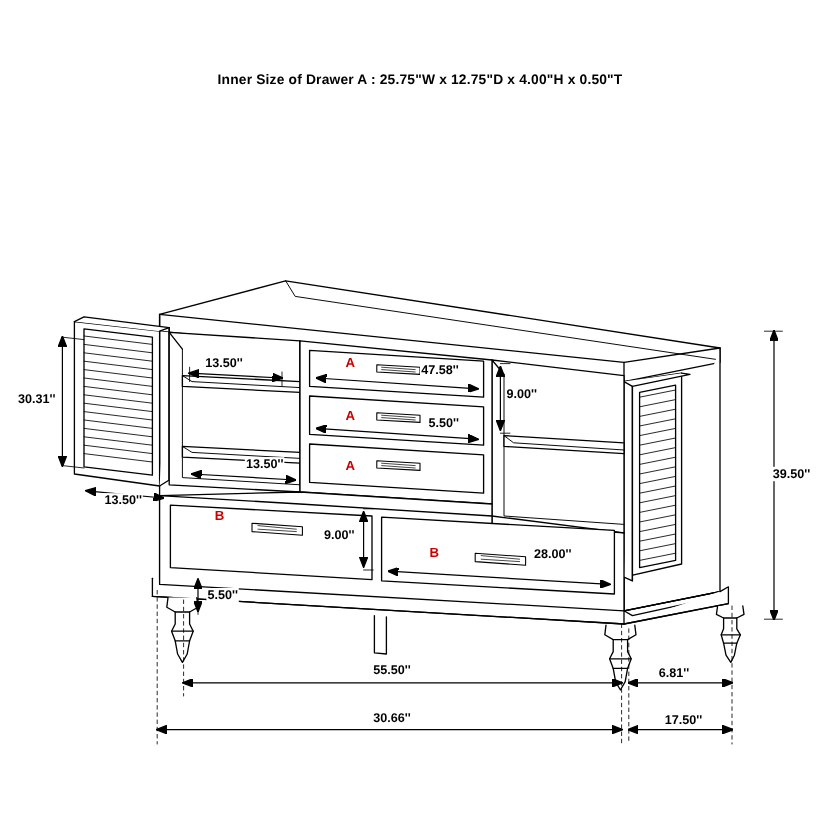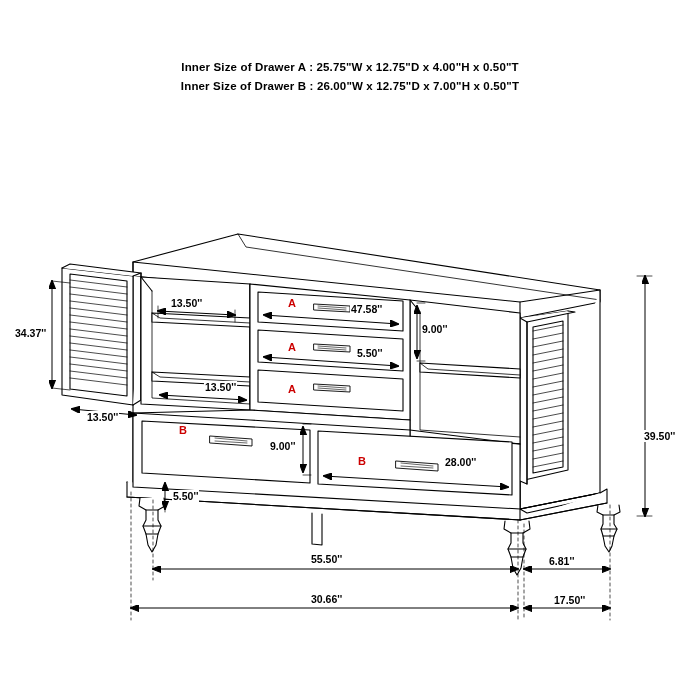--- a/index.html
+++ b/index.html
@@ -58,21 +58,20 @@
     white-space: nowrap;
   }
 </style>
 </head>
 <body>
 
 <div id="stage">
 
   <div class="headline">
     <div>Inner Size of Drawer A : 25.75"W x 12.75"D x 4.00"H x 0.50"T</div>
-    <div>Inner Size of Drawer B : 26.00"W x 12.75"D x 7.00"H x 0.50"T</div>
   </div>
 
   <svg id="diagram" viewBox="0 0 700 700">
     <g fill="none" stroke="#000" stroke-width="1.1" stroke-linejoin="round" stroke-linecap="round">
 
       <path d="M133 262 L238 234 L600 290 L600 302 L520 318 L520 316 L133 276 Z" fill="#fff"></path>
       <path d="M133 262 L520 302 L600 290"></path>
       <path d="M520 302 L520 318"></path>
       <path d="M133 262 L133 276"></path>
       <path d="M238 234 L246 247 L600 300" stroke-width="0.8"></path>
@@ -263,29 +262,29 @@
 
     </g>
   </svg>
 
   <span class="drawerlabel" style="left:288px; top:297px;">A</span>
   <span class="drawerlabel" style="left:288px; top:341px;">A</span>
   <span class="drawerlabel" style="left:288px; top:383px;">A</span>
   <span class="drawerlabel" style="left:179px; top:424px;">B</span>
   <span class="drawerlabel" style="left:358px; top:455px;">B</span>
 
-  <span class="dimlabel" style="left:14px; top:327px;">34.37''</span>
+  <span class="dimlabel" style="left:14px; top:327px;">30.31''</span>
   <span class="dimlabel" style="left:170px; top:297px;">13.50''</span>
   <span class="dimlabel" style="left:86px; top:411px;">13.50''</span>
   <span class="dimlabel" style="left:204px; top:381px;">13.50''</span>
   <span class="dimlabel" style="left:350px; top:303px;">47.58''</span>
   <span class="dimlabel" style="left:356px; top:347px;">5.50''</span>
   <span class="dimlabel" style="left:421px; top:323px;">9.00''</span>
   <span class="dimlabel" style="left:269px; top:440px;">9.00''</span>
   <span class="dimlabel" style="left:444px; top:456px;">28.00''</span>
   <span class="dimlabel" style="left:172px; top:490px;">5.50''</span>
-  <span class="dimlabel" style="left:643px; top:389px;margin-top:41px;">39.50''</span>
+  <span class="dimlabel" style="left:643px; top:389px;">39.50''</span>
   <span class="dimlabel" style="left:310px; top:553px;">55.50''</span>
   <span class="dimlabel" style="left:548px; top:555px;">6.81''</span>
   <span class="dimlabel" style="left:310px; top:593px;">30.66''</span>
   <span class="dimlabel" style="left:553px; top:594px;">17.50''</span>
 
 </div>
 
 </body></html>

